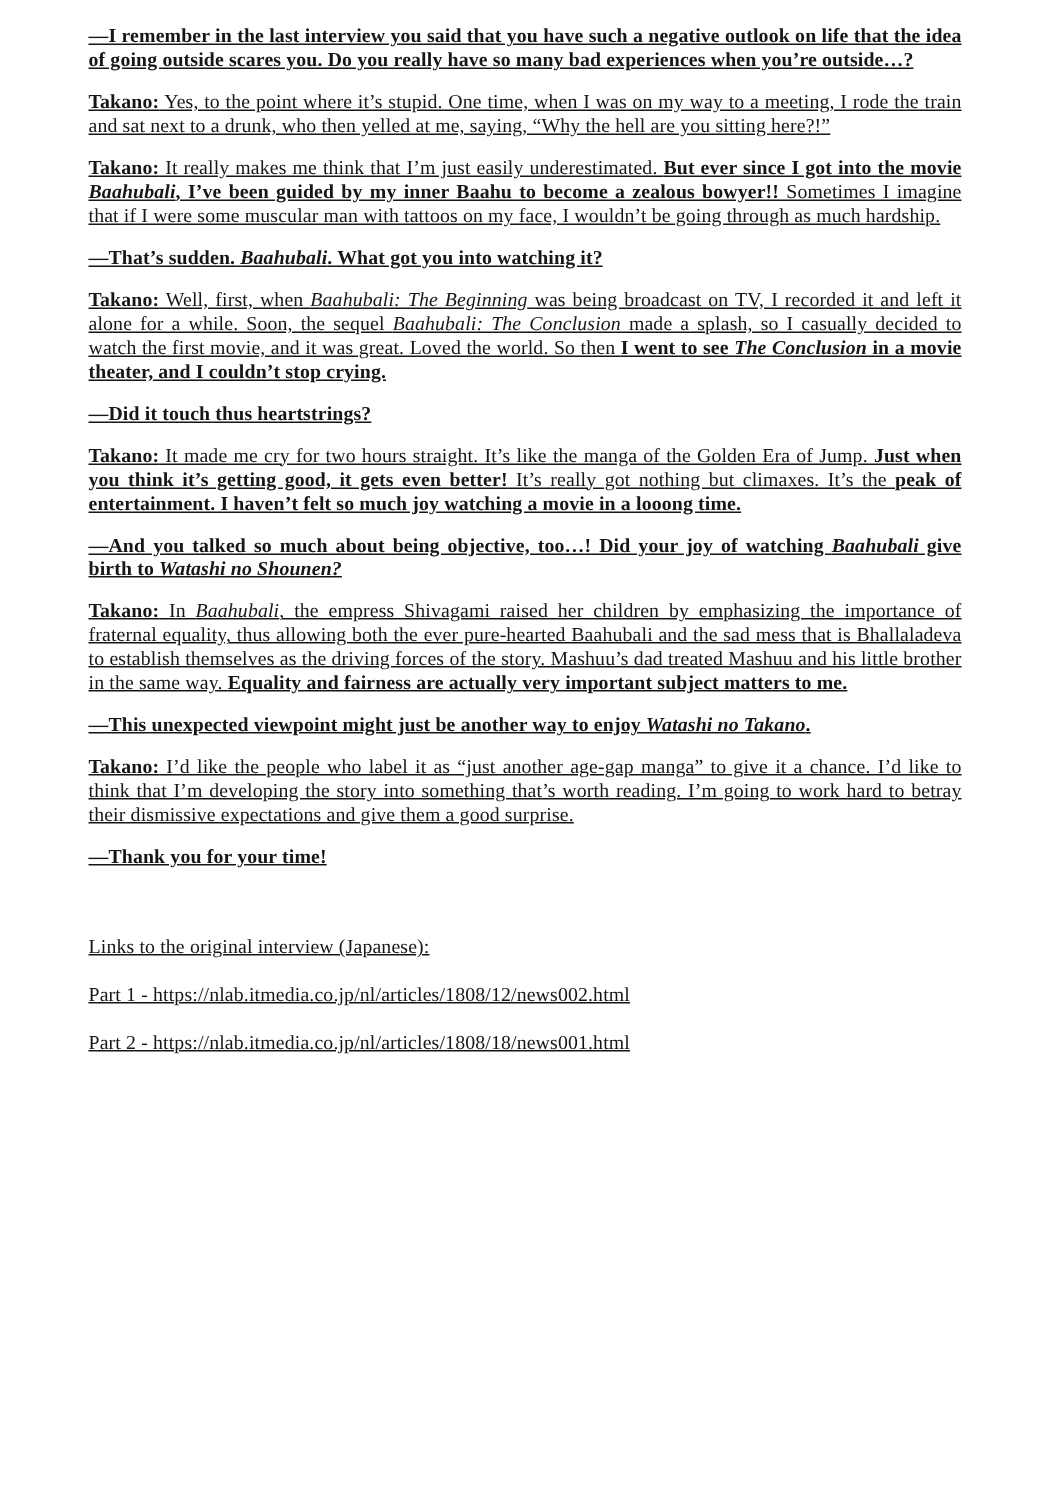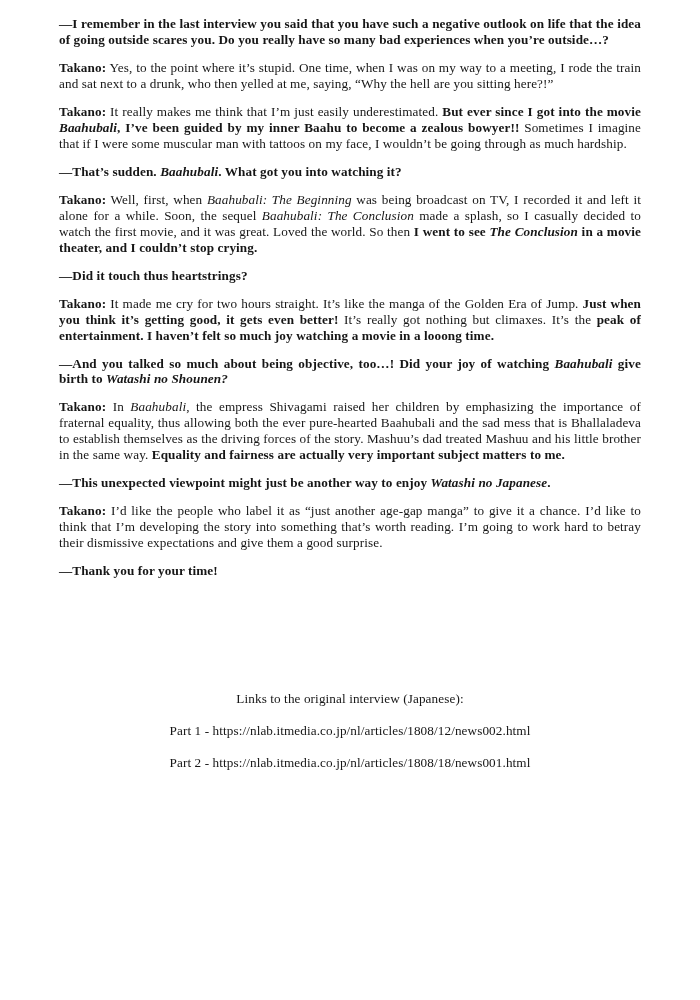--- a/index.html
+++ b/index.html
@@ -9,34 +9,34 @@
     background: #ffffff;
     font-family: "Liberation Serif", "DejaVu Serif", serif;
     color: #161616;
     overflow: hidden;
   }
   .page {
     width: 700px;
     height: 1000px;
     padding: 16px 59px 0 59px;
     background: #ffffff;
+    text-decoration: underline;
   }
   .interview-body p.para {
     font-size: 13.2px;
     line-height: 1.21;
     text-align: justify;
     margin-bottom: 12px;
     letter-spacing: 0.1px;
   }
   .interview-body p.question { font-weight: bold; }
   .b { font-weight: bold; }
   .i { font-style: italic; }
   .footer {
-    margin-top: 112px;
-    text-align: center;
+    margin-top: 44px;
   }
   .footer p {
     font-size: 13.2px;
     line-height: 1.21;
     margin-bottom: 16px;
     letter-spacing: 0.1px;
   }
 </style>
 </head>
 <body>
@@ -46,21 +46,21 @@
 
   <p class="para question"><span class="b">—I remember in the last interview you said that you have such a negative outlook on life that the idea of going outside scares you. Do you really have so many bad experiences when you’re outside…?</span></p>
       <p class="para answer"><span class="b">Takano:</span><span> Yes, to the point where it’s stupid. One time, when I was on my way to a meeting, I rode the train and sat next to a drunk, who then yelled at me, saying, “Why the hell are you sitting here?!”</span></p>
       <p class="para answer"><span class="b">Takano:</span><span> It really makes me think that I’m just easily underestimated. </span><span class="b">But ever since I got into the movie </span><span class="b i">Baahubali</span><span class="b">, I’ve been guided by my inner Baahu to become a zealous bowyer!!</span><span> Sometimes I imagine that if I were some muscular man with tattoos on my face, I wouldn’t be going through as much hardship.</span></p>
       <p class="para question"><span class="b">—That’s sudden. </span><span class="b i">Baahubali</span><span class="b">. What got you into watching it?</span></p>
       <p class="para answer"><span class="b">Takano:</span><span> Well, first, when </span><span class="i">Baahubali: The Beginning</span><span> was being broadcast on TV, I recorded it and left it alone for a while. Soon, the sequel </span><span class="i">Baahubali: The Conclusion</span><span> made a splash, so I casually decided to watch the first movie, and it was great. Loved the world. So then </span><span class="b">I went to see </span><span class="b i">The Conclusion</span><span class="b"> in a movie theater, and I couldn’t stop crying.</span></p>
       <p class="para question"><span class="b">—Did it touch thus heartstrings?</span></p>
       <p class="para answer"><span class="b">Takano:</span><span> It made me cry for two hours straight. It’s like the manga of the Golden Era of Jump. </span><span class="b">Just when you think it’s getting good, it gets even better!</span><span> It’s really got nothing but climaxes. It’s the </span><span class="b">peak of entertainment. I haven’t felt so much joy watching a movie in a looong time.</span></p>
       <p class="para question"><span class="b">—And you talked so much about being objective, too…! Did your joy of watching </span><span class="b i">Baahubali</span><span class="b"> give birth to </span><span class="b i">Watashi no Shounen?</span></p>
       <p class="para answer"><span class="b">Takano:</span><span> In </span><span class="i">Baahubali</span><span>, the empress Shivagami raised her children by emphasizing the importance of fraternal equality, thus allowing both the ever pure-hearted Baahubali and the sad mess that is Bhallaladeva to establish themselves as the driving forces of the story. Mashuu’s dad treated Mashuu and his little brother in the same way. </span><span class="b">Equality and fairness are actually very important subject matters to me.</span></p>
-      <p class="para question"><span class="b">—This unexpected viewpoint might just be another way to enjoy </span><span class="b i">Watashi no Japanese</span><span class="b">.</span></p>
+      <p class="para question"><span class="b">—This unexpected viewpoint might just be another way to enjoy </span><span class="b i">Watashi no Takano</span><span class="b">.</span></p>
       <p class="para answer"><span class="b">Takano:</span><span> I’d like the people who label it as “just another age-gap manga” to give it a chance. I’d like to think that I’m developing the story into something that’s worth reading. I’m going to work hard to betray their dismissive expectations and give them a good surprise.</span></p>
       <p class="para question"><span class="b">—Thank you for your time!</span></p>
     </section>
 
   <section class="footer">
     <p>Links to the original interview (Japanese):</p>
     <p>Part 1 - https://nlab.itmedia.co.jp/nl/articles/1808/12/news002.html</p>
     <p>Part 2 - https://nlab.itmedia.co.jp/nl/articles/1808/18/news001.html</p>
   </section>
 </main>

